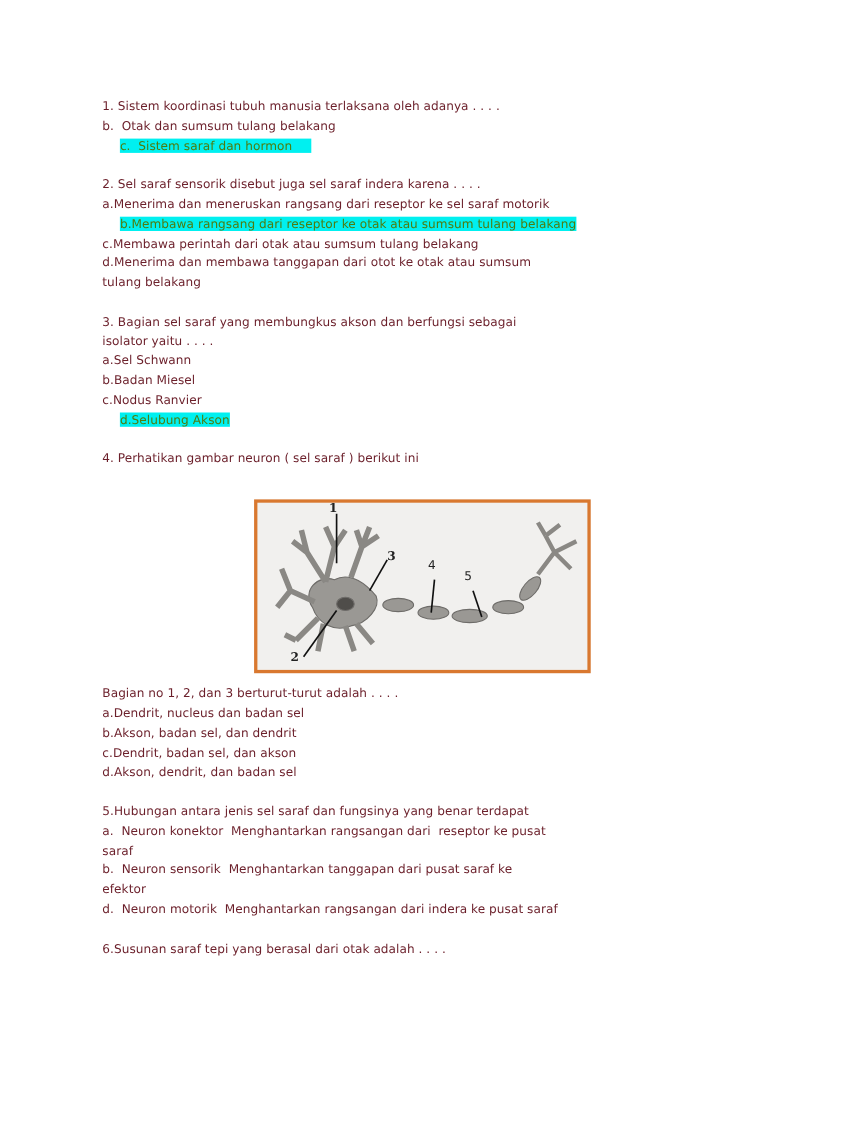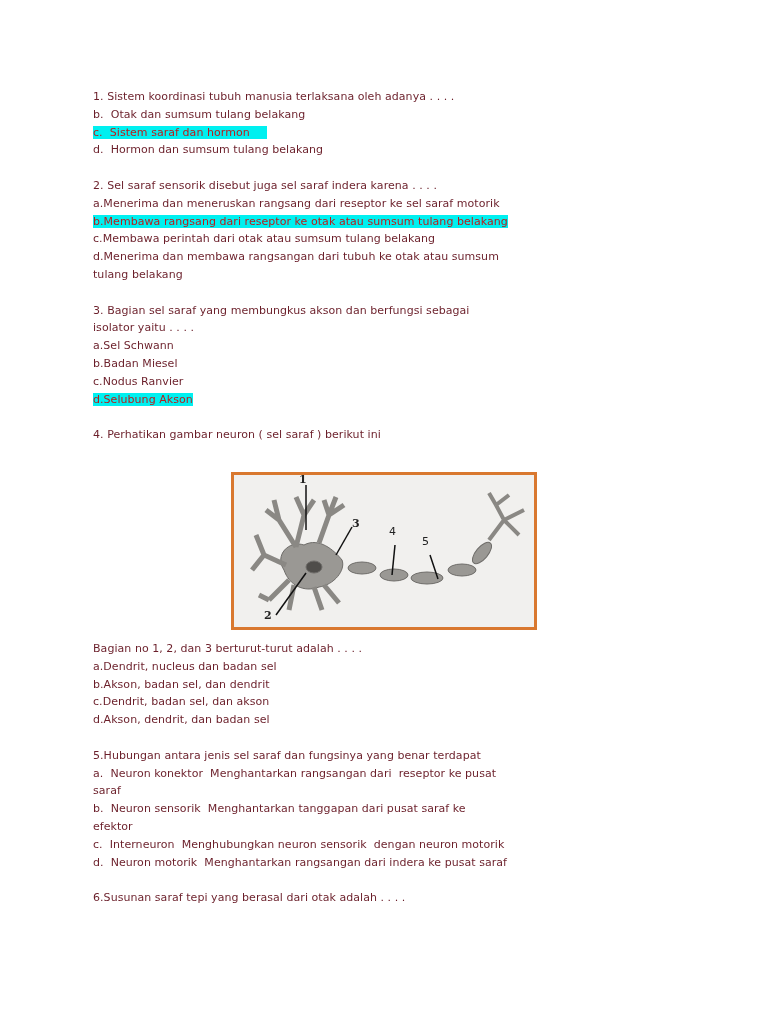--- a/index.html
+++ b/index.html
@@ -1,46 +1,45 @@
 <!DOCTYPE html>
 <html><head>
 <meta charset="utf-8">
 <style>
   html, body { margin:0; padding:0; background:#ffffff; }
   body { width:768px; height:1024px; position:relative; overflow:hidden;
          font-family:"DejaVu Sans", sans-serif; color:#6b1f2a; }
   .page { position:absolute; left:93px; top:88px; width:600px; }
   .line { font-size:11px; line-height:17.8px; white-space:pre; letter-spacing:0.05px; }
-  .hl { background:#00f0f0; color:#b91c1c; }
+  .hl { background:#00f0f0; color:#4d7c0f;margin-left:16px; }
   .gap { height:17.8px; }
   .figure-wrap { position:relative; height:196px; }
   .figure { position:absolute; left:138px; top:28px; width:306px; height:158px;
             border:3px solid #d9782f; background:#f1f0ee; box-sizing:border-box; }
   .figure svg { position:absolute; left:0; top:0; }
   .lbl { position:absolute; font-family:"DejaVu Serif", serif; font-weight:bold; font-size:11px; color:#222; }
 </style>
 </head>
 <body>
 
 <div class="page">
 
   <div>
     <div class="line">1. Sistem koordinasi tubuh manusia terlaksana oleh adanya . . . .</div>
     <div class="line">b.  Otak dan sumsum tulang belakang</div>
     <div class="line"><span class="hl">c.  Sistem saraf dan hormon     </span></div>
-    <div class="line">d.  Hormon dan sumsum tulang belakang</div>
   </div>
   <div class="gap"></div>
 
   <div>
     <div class="line">2. Sel saraf sensorik disebut juga sel saraf indera karena . . . .</div>
     <div class="line">a.Menerima dan meneruskan rangsang dari reseptor ke sel saraf motorik</div>
     <div class="line"><span class="hl">b.Membawa rangsang dari reseptor ke otak atau sumsum tulang belakang</span></div>
     <div class="line">c.Membawa perintah dari otak atau sumsum tulang belakang</div>
-    <div class="line">d.Menerima dan membawa rangsangan dari tubuh ke otak atau sumsum</div>
+    <div class="line">d.Menerima dan membawa tanggapan dari otot ke otak atau sumsum</div>
     <div class="line">tulang belakang</div>
   </div>
   <div class="gap"></div>
 
   <div>
     <div class="line">3. Bagian sel saraf yang membungkus akson dan berfungsi sebagai</div>
     <div class="line">isolator yaitu . . . .</div>
     <div class="line">a.Sel Schwann</div>
     <div class="line">b.Badan Miesel</div>
     <div class="line">c.Nodus Ranvier</div>
@@ -94,21 +93,20 @@
     <div class="line">d.Akson, dendrit, dan badan sel</div>
   </div>
   <div class="gap"></div>
 
   <div>
     <div class="line">5.Hubungan antara jenis sel saraf dan fungsinya yang benar terdapat</div>
     <div class="line">a.  Neuron konektor  Menghantarkan rangsangan dari  reseptor ke pusat</div>
     <div class="line">saraf</div>
     <div class="line">b.  Neuron sensorik  Menghantarkan tanggapan dari pusat saraf ke</div>
     <div class="line">efektor</div>
-    <div class="line">c.  Interneuron  Menghubungkan neuron sensorik  dengan neuron motorik</div>
     <div class="line">d.  Neuron motorik  Menghantarkan rangsangan dari indera ke pusat saraf</div>
   </div>
   <div class="gap"></div>
 
   <div>
     <div class="line">6.Susunan saraf tepi yang berasal dari otak adalah . . . .</div>
   </div>
 </div>
 
 </body></html>

